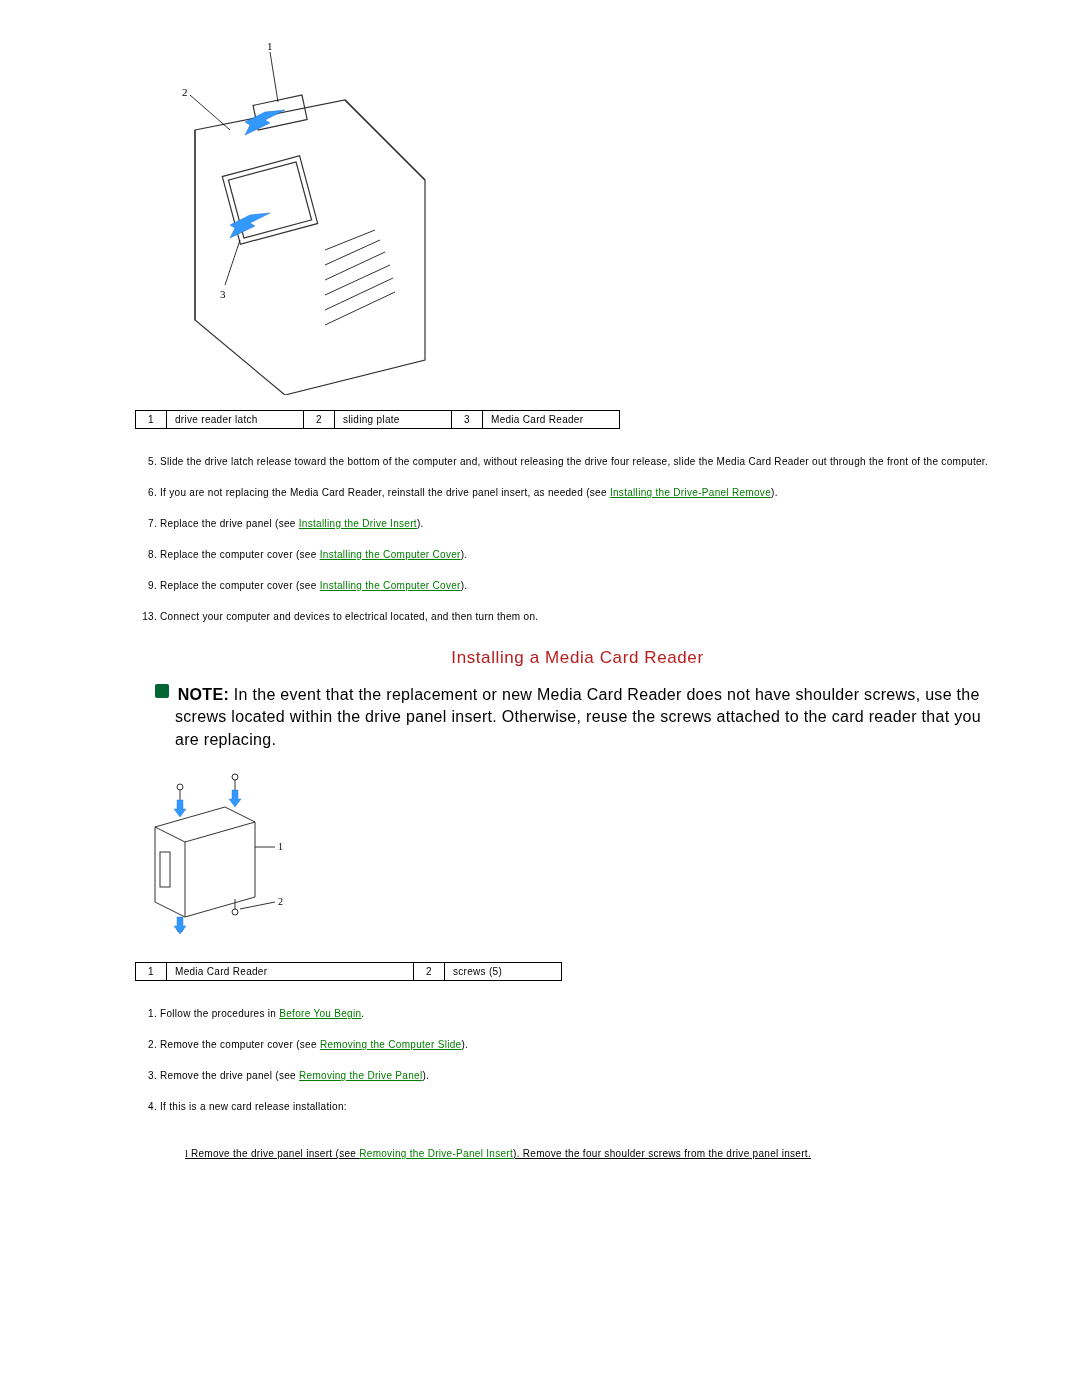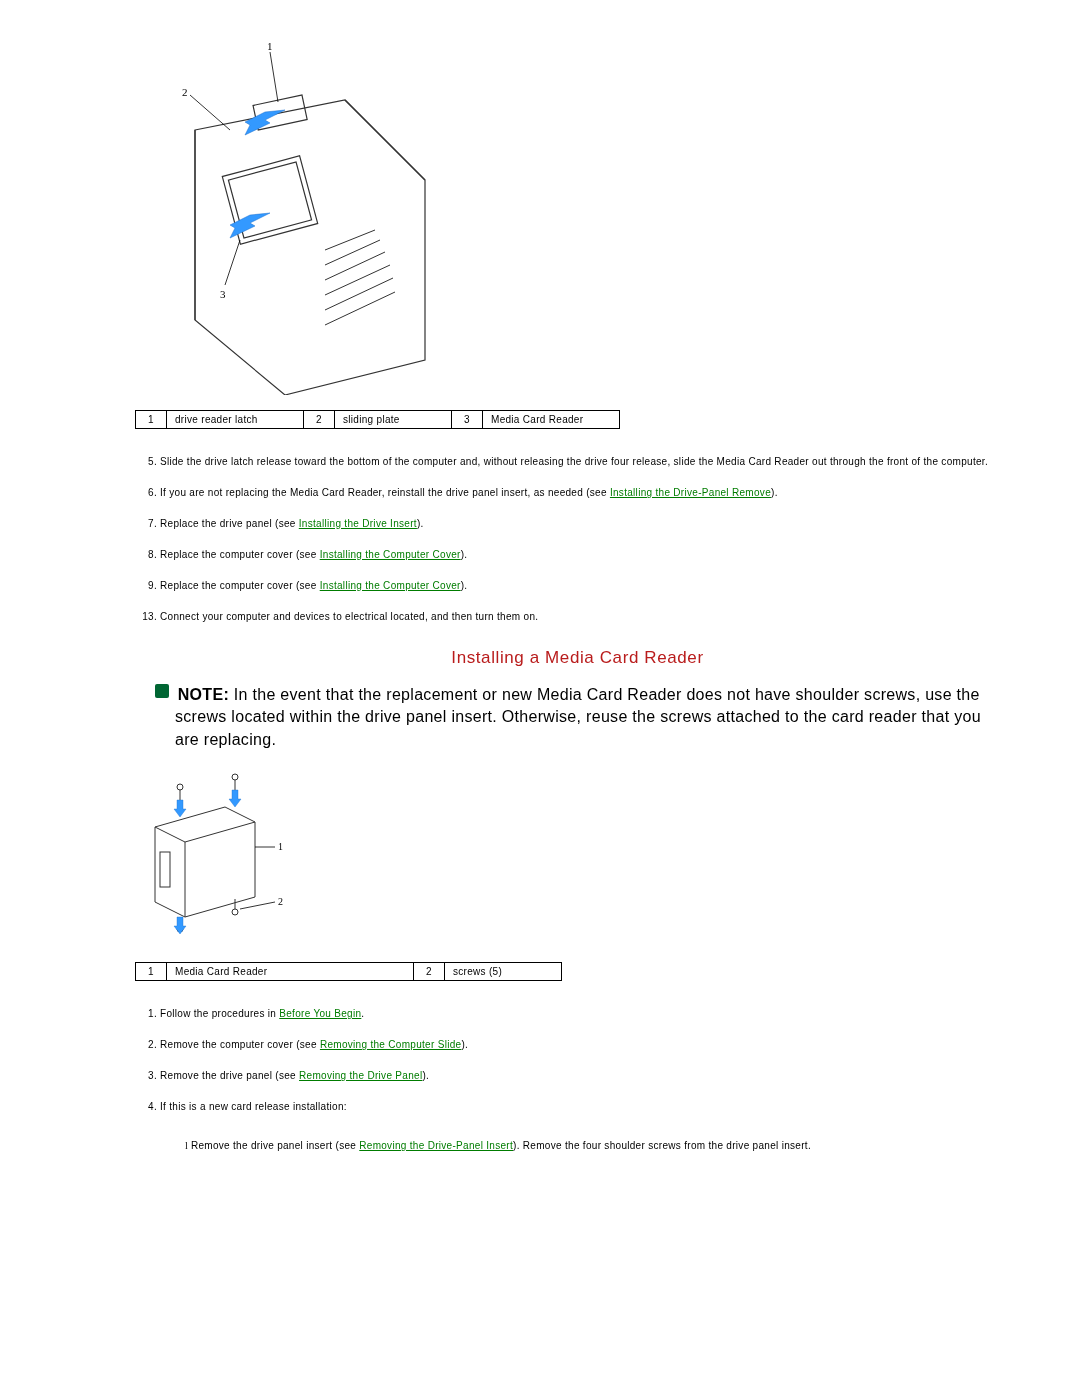--- a/index.html
+++ b/index.html
@@ -83,21 +83,22 @@
   }
   ol.steps > li .marker {
     position: absolute;
     left: 0;
     top: 0;
     width: 22px;
     text-align: right;
   }
   ol.steps .sub {
     margin-left: 25px;
-    margin-top: 24px;
+    margin-top: 32px;
+    text-decoration: underline;
   }
   h3 {
     color: #b91c1c;
     font-family: Verdana, Arial, sans-serif;
     font-weight: normal;
     font-size: 17px;
     letter-spacing: 0.6px;
     margin: 24px 0 16px 75px;
     text-align: center;
   }

